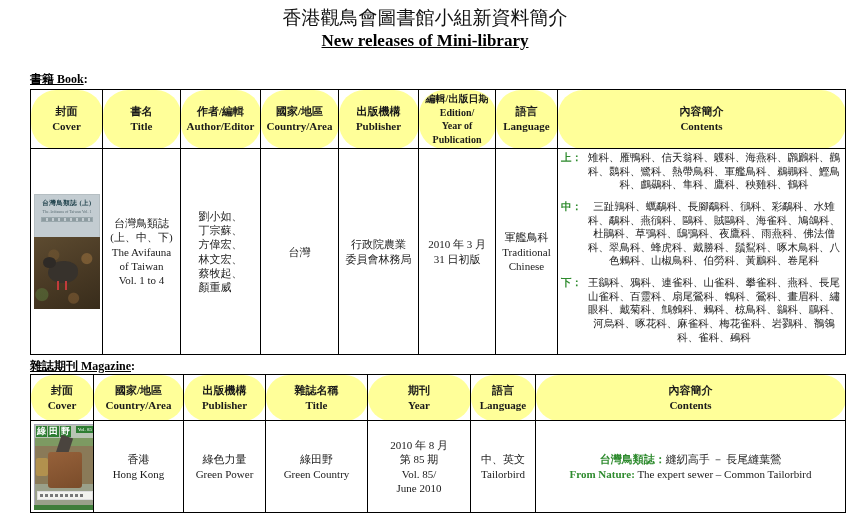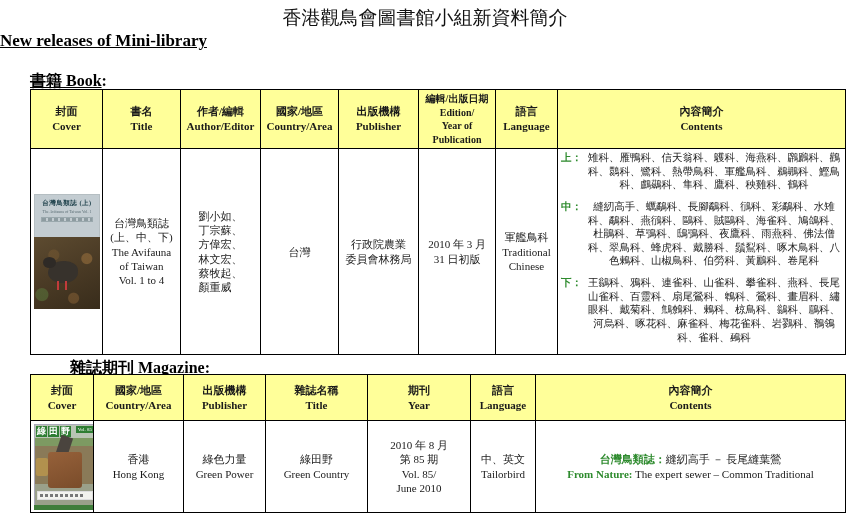--- a/index.html
+++ b/index.html
@@ -13,36 +13,36 @@
     width:850px;height:514px;position:relative;overflow:hidden;
     font-family:"Liberation Serif","DejaVu Serif",serif;
     color:#1a1a1a;
   }
   .pre{white-space:pre-line;}
   .page-title-zh{
     position:absolute;top:5px;left:0;width:100%;text-align:center;
     font-size:19px;color:#111;
   }
   .page-title-en{
-    position:absolute;top:31px;left:0;width:100%;
+    position:absolute;top:31px;left:0;width:100%;text-align:center;
     font-size:17px;font-weight:bold;text-decoration:underline;color:#000;
   }
-  .section-label{position:absolute;left:30px;font-size:16px;font-weight:bold;color:#000;}
+  .section-label{position:absolute;left:30px;font-size:12px;font-weight:bold;color:#000;}
   .section-label .ul{text-decoration:underline;}
   table.tbl{
     position:absolute;left:30px;width:815px;
     border-collapse:collapse;table-layout:fixed;
   }
   table.tbl td{
     border:1px solid var(--border-c);
     vertical-align:middle;text-align:center;
     font-size:11px;line-height:1.3;
     padding:2px 3px;overflow:hidden;
   }
-  tr.hdr td{background:var(--header-bg);font-weight:bold;font-size:11px;line-height:1.35;}
+  tr.hdr td{background:var(--header-bg);font-weight:bold;font-size:11px;line-height:1.35;border-radius:25px;}
   .bold{font-weight:normal;}
   .block-left{display:inline-block;text-align:left;}
   td.contents-cell{vertical-align:top;text-align:left;padding:4px 6px 2px 5px;}
   .csec{display:flex;margin-bottom:8px;font-size:10.5px;line-height:1.3;}
   .csec-label{color:var(--accent-green);font-weight:bold;white-space:nowrap;margin-right:4px;}
   .csec-text{flex:1;color:#222;}
   td.mag-contents{text-align:left;padding:4px 8px;font-size:11px;line-height:1.55;}
   .green-label{color:var(--accent-green);font-weight:bold;}
 
   
@@ -181,32 +181,32 @@
       <div class="pre bold">Traditional
 Chinese</div>
     </td>
     <td class="contents-cell">
       <div class="csec">
         <span class="csec-label">上：</span>
         <span class="csec-text">雉科、雁鴨科、信天翁科、鸌科、海燕科、鸊鷉科、鸛科、䴉科、鷺科、熱帶鳥科、軍艦鳥科、鵜鶘科、鰹鳥科、鸕鷀科、隼科、鷹科、秧雞科、鶴科</span>
       </div>
       <div class="csec">
         <span class="csec-label">中：</span>
-        <span class="csec-text">縫紉高手、蠣鷸科、長腳鷸科、鴴科、彩鷸科、水雉科、鷸科、燕鴴科、鷗科、賊鷗科、海雀科、鳩鴿科、杜鵑科、草鴞科、鴟鴞科、夜鷹科、雨燕科、佛法僧科、翠鳥科、蜂虎科、戴勝科、鬚鴷科、啄木鳥科、八色鶇科、山椒鳥科、伯勞科、黃鸝科、卷尾科</span>
+        <span class="csec-text">三趾鶉科、蠣鷸科、長腳鷸科、鴴科、彩鷸科、水雉科、鷸科、燕鴴科、鷗科、賊鷗科、海雀科、鳩鴿科、杜鵑科、草鴞科、鴟鴞科、夜鷹科、雨燕科、佛法僧科、翠鳥科、蜂虎科、戴勝科、鬚鴷科、啄木鳥科、八色鶇科、山椒鳥科、伯勞科、黃鸝科、卷尾科</span>
       </div>
       <div class="csec">
         <span class="csec-label">下：</span>
         <span class="csec-text">王鶲科、鴉科、連雀科、山雀科、攀雀科、燕科、長尾山雀科、百靈科、扇尾鶯科、鵯科、鶯科、畫眉科、繡眼科、戴菊科、鷦鷯科、鶇科、椋鳥科、鶲科、鶥科、河烏科、啄花科、麻雀科、梅花雀科、岩鷚科、鶺鴒科、雀科、鵐科</span>
       </div>
     </td>
   </tr>
 </tbody>
   </table>
 
-<div class="section-label" style="top:358px;margin-left:40px;">
+<div class="section-label" style="top:358px;">
   <span class="ul">雜誌期刊 Magazine</span><span>:</span>
 </div>
 
 <table class="tbl" style="top:374px;">
   <colgroup>
     <col style="width:63px">
       <col style="width:90px">
       <col style="width:82px">
       <col style="width:102px">
     <col style="width:103px">
@@ -267,17 +267,17 @@
     <td class="bold"><span class="pre">綠田野
 Green Country</span></td>
     <td class="bold"><span class="pre">2010 年 8 月
 第 85 期
 Vol. 85/
 June 2010</span></td>
     <td><span class="pre">中、英文
 Tailorbird</span></td>
     <td class="mag-contents">
       <div><span class="green-label">台灣鳥類誌：</span><span>縫紉高手 － 長尾縫葉鶯</span></div>
-      <div><span class="green-label">From Nature:</span><span> The expert sewer – Common Traditional</span></div>
+      <div><span class="green-label">From Nature:</span><span> The expert sewer – Common Tailorbird</span></div>
     </td>
   </tr>
 </tbody>
   </table>
 
 </body></html>

